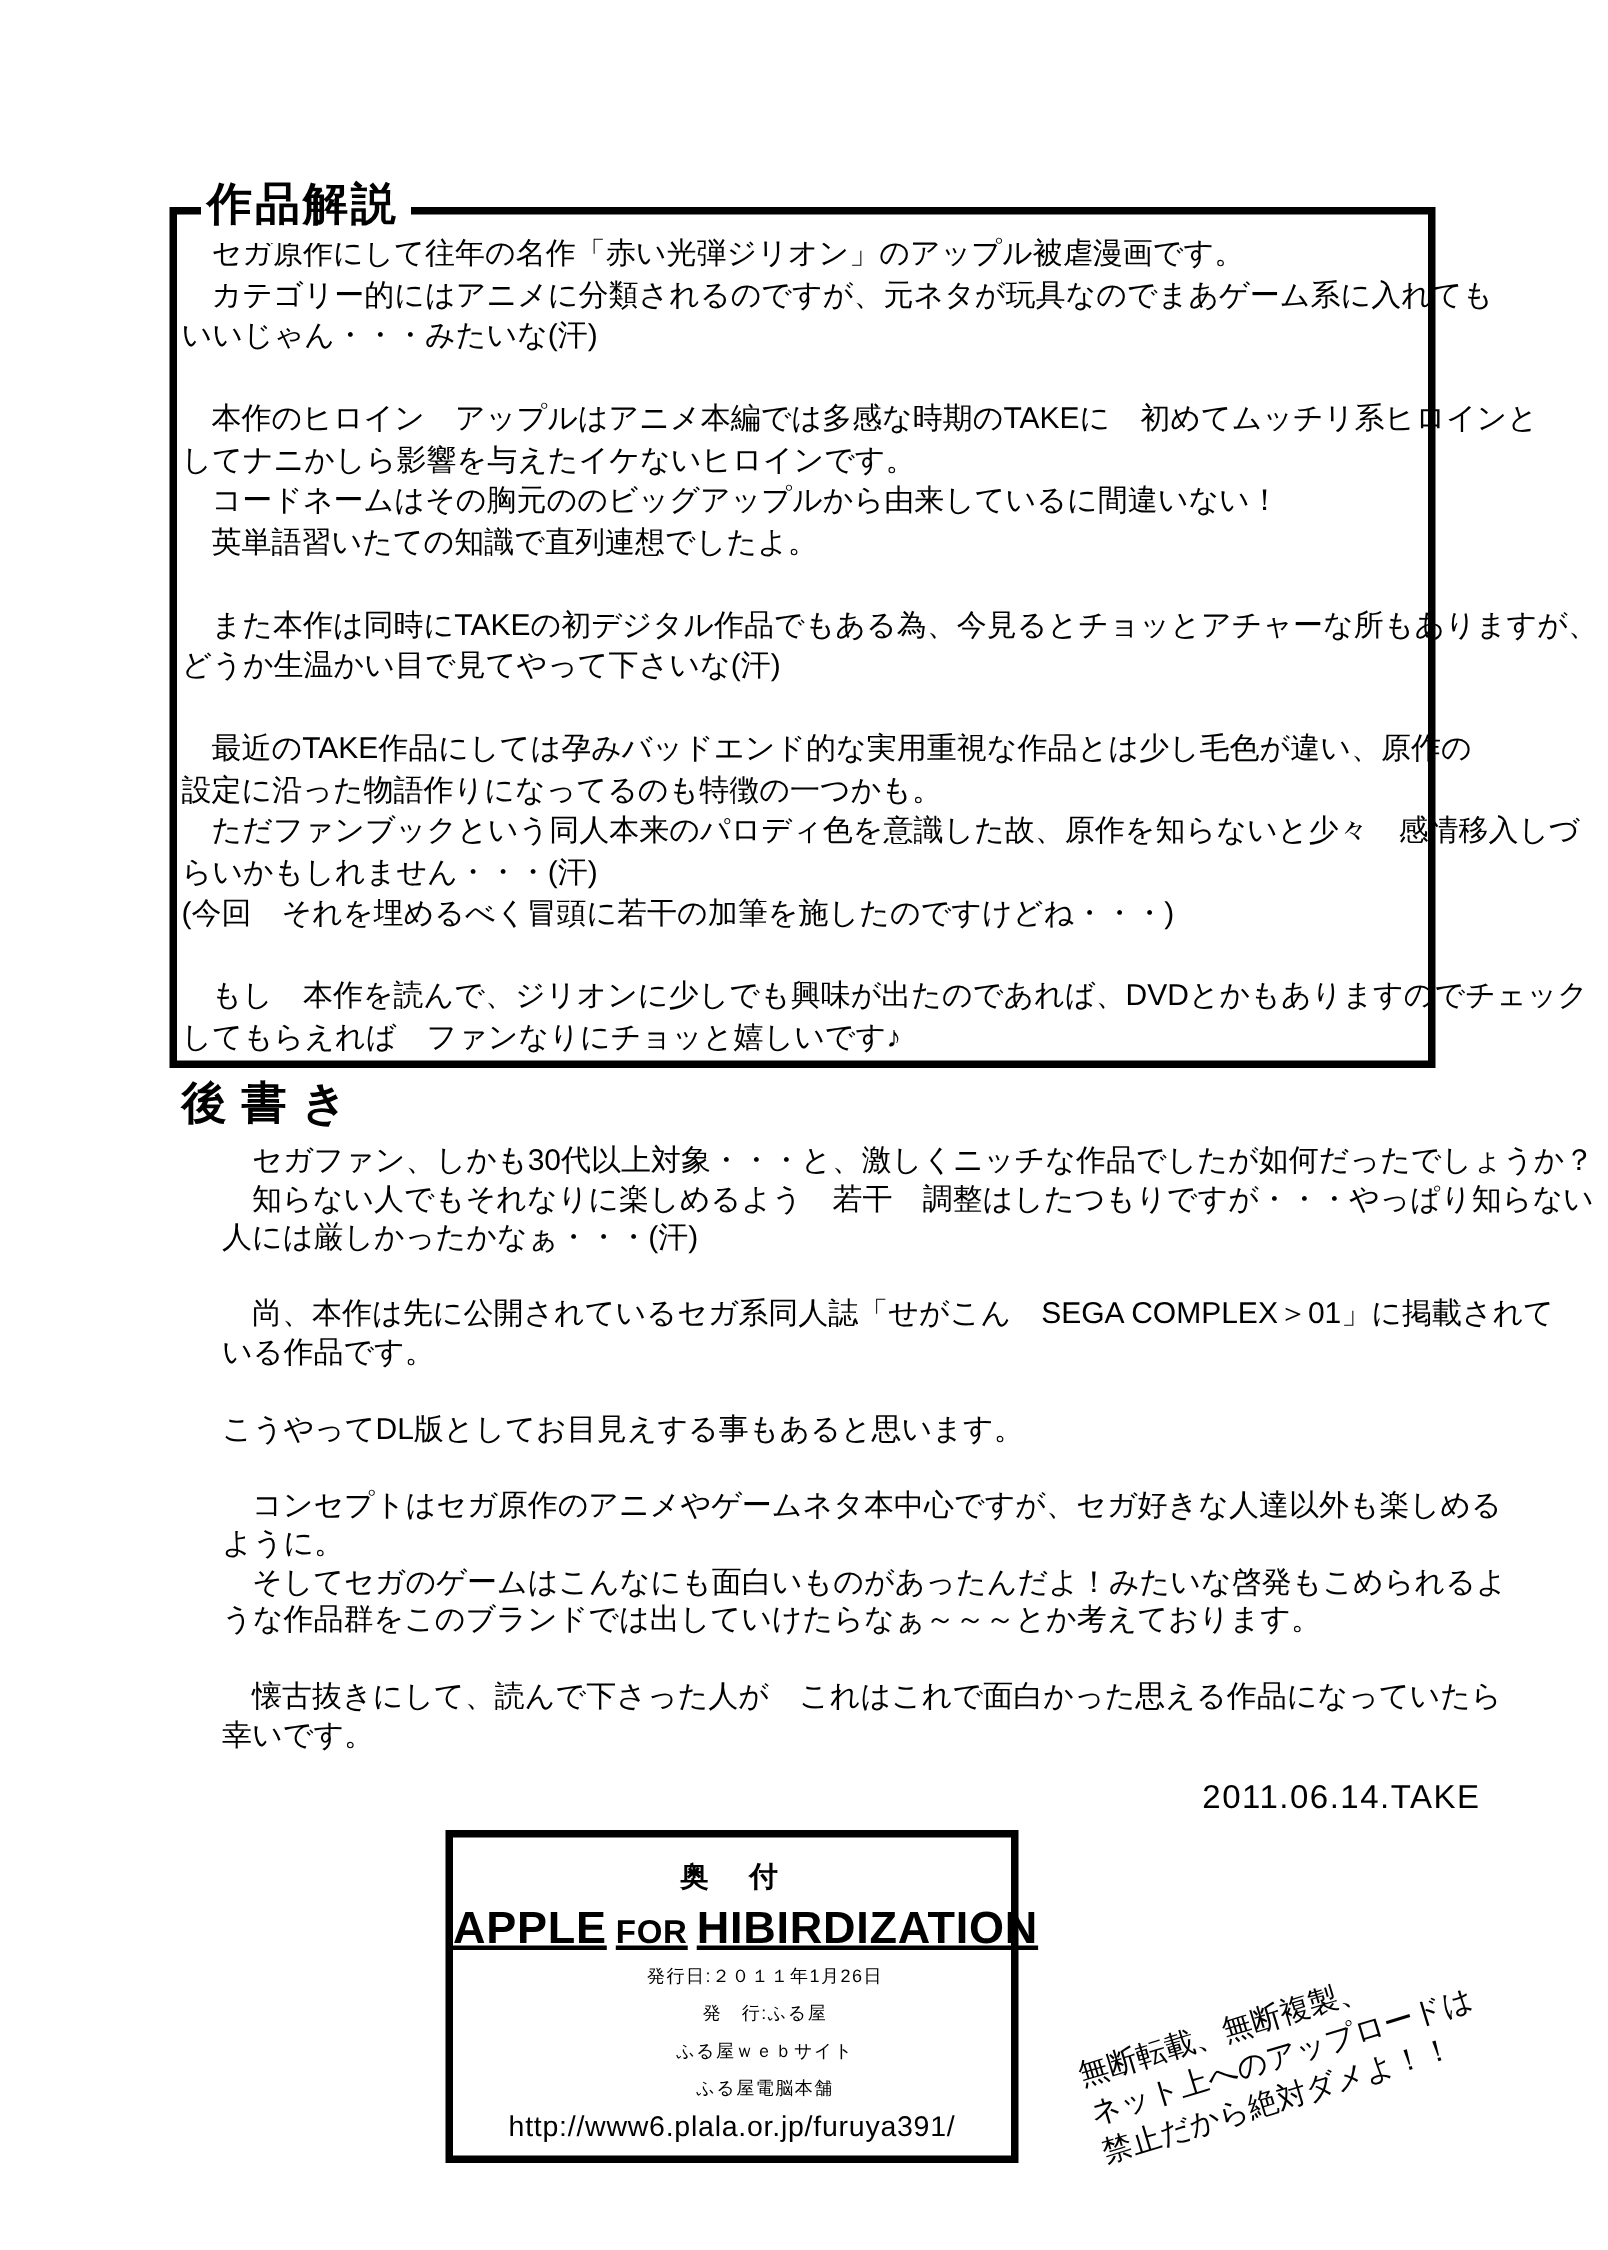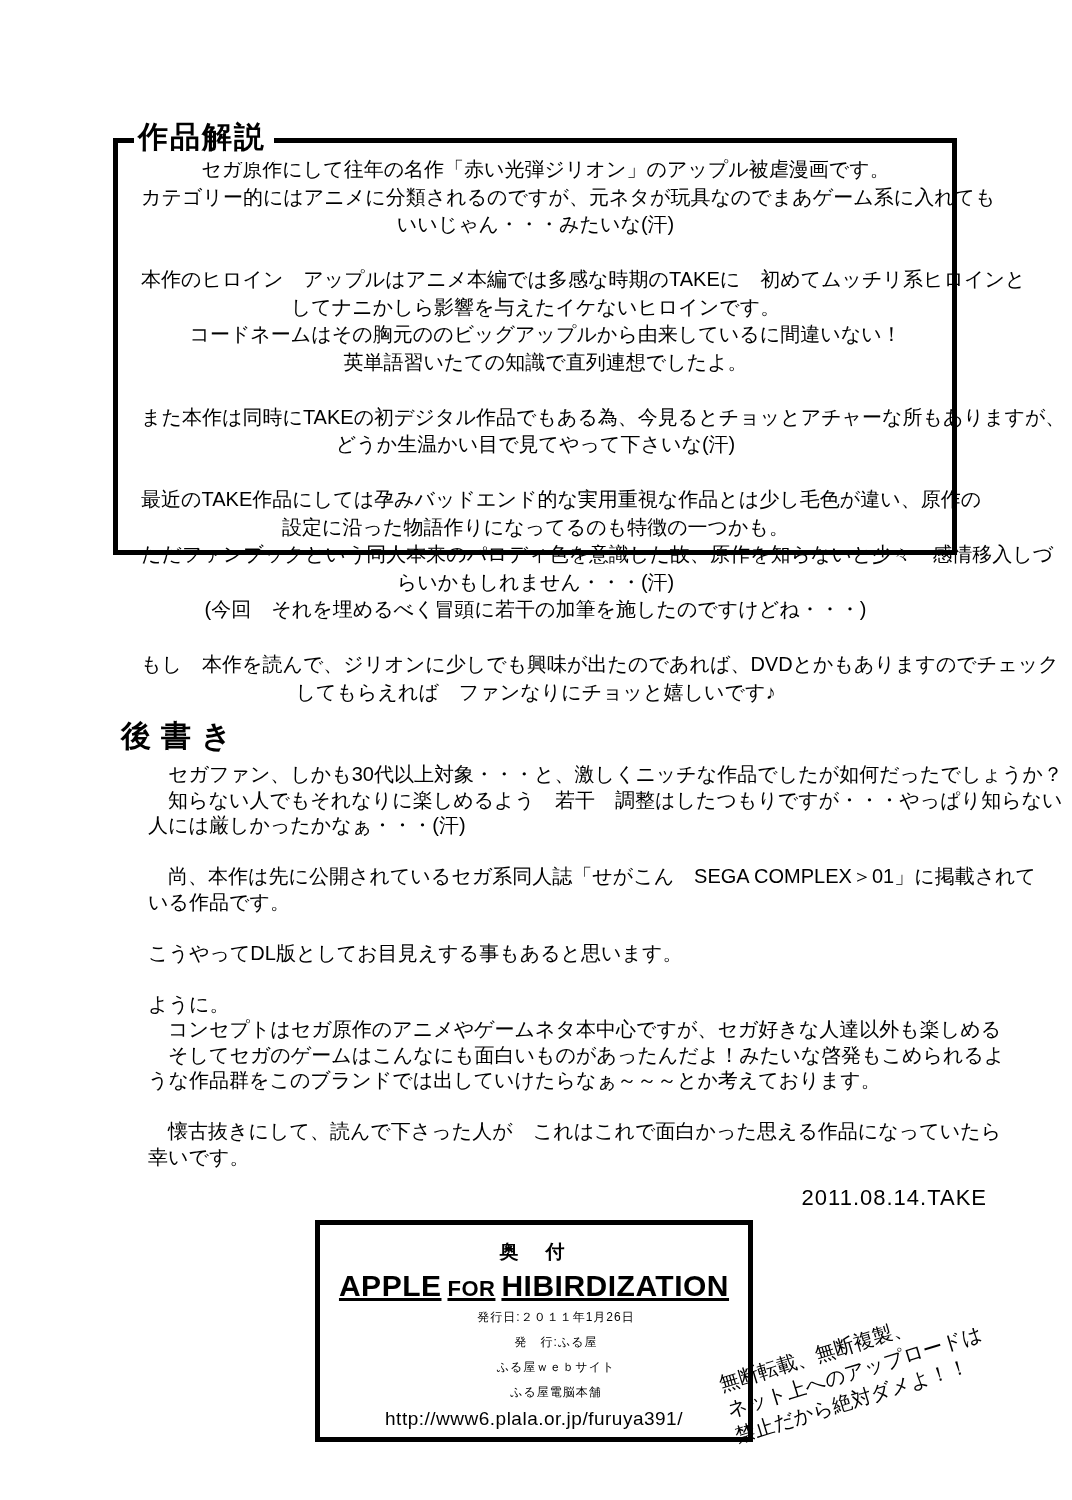--- a/index.html
+++ b/index.html
@@ -12,24 +12,23 @@
     font-family: "Liberation Sans", sans-serif;
     overflow: hidden;
     margin: 0 auto;
   }
   .tline { white-space: pre; }
 
   
   .commentary-box {
     position: absolute;
     left: 113px; top: 138px;
-    width: 844px; height: 417px;
+    width: 844px; height: 574px;
     border: 5px solid #000;
     box-sizing: border-box;
-    text-align: center;
   }
   .commentary-title {
     position: absolute;
     top: -27px; left: 16px;
     background: #ffffff;
     padding: 0 8px 4px 4px;
     font-size: 30px;
     font-weight: bold;
     letter-spacing: 2px;
     line-height: 1.4;
@@ -64,22 +63,22 @@
     position: absolute;
     top: 1185px;
     right: 85px;
     font-size: 22px;
     letter-spacing: 1px;
   }
 
   
   .colophon-box {
     position: absolute;
-    left: 315px; top: 1220px;
-    width: 438px; height: 222px;
+    left: 297px; top: 1220px;
+    width: 382px; height: 222px;
     border: 5px solid #000;
     box-sizing: border-box;
     text-align: center;
   }
   .colophon-header {
     margin-top: 16px;
     font-size: 19px;
     font-weight: bold;
     letter-spacing: 4px;
     line-height: 1.2;
@@ -143,31 +142,31 @@
     <div class="afterword-body">
         <div class="tline">　セガファン、しかも30代以上対象・・・と、激しくニッチな作品でしたが如何だったでしょうか？</div>
         <div class="tline">　知らない人でもそれなりに楽しめるよう　若干　調整はしたつもりですが・・・やっぱり知らない</div>
         <div class="tline">人には厳しかったかなぁ・・・(汗)</div>
         <div class="tline">&nbsp;</div>
         <div class="tline">　尚、本作は先に公開されているセガ系同人誌「せがこん　SEGA COMPLEX＞01」に掲載されて</div>
         <div class="tline">いる作品です。</div>
         <div class="tline">&nbsp;</div>
         <div class="tline">こうやってDL版としてお目見えする事もあると思います。</div>
         <div class="tline">&nbsp;</div>
+        <div class="tline">　コンセプトはセガ原作のアニメやゲームネタ本中心ですが、セガ好きな人達以外も楽しめる</div>
         <div class="tline">ように。</div>
-        <div class="tline">　コンセプトはセガ原作のアニメやゲームネタ本中心ですが、セガ好きな人達以外も楽しめる</div>
         <div class="tline">　そしてセガのゲームはこんなにも面白いものがあったんだよ！みたいな啓発もこめられるよ</div>
         <div class="tline">うな作品群をこのブランドでは出していけたらなぁ～～～とか考えております。</div>
         <div class="tline">&nbsp;</div>
         <div class="tline">　懐古抜きにして、読んで下さった人が　これはこれで面白かった思える作品になっていたら</div>
         <div class="tline">幸いです。</div>
       </div>
   </div>
 
-  <div class="date-signature">2011.08.14.TAKE</div>
+  <div class="date-signature">2011.06.14.TAKE</div>
 
   <div class="colophon-box">
     <div class="colophon-header">奥　付</div>
     <div class="colophon-title">
       <span>APPLE</span><span class="for-small">FOR</span><span>HIBIRDIZATION</span>
     </div>
     <div class="colophon-line">発行日:２０１１年1月26日</div>
     <div class="colophon-line">発　行:ふる屋</div>
     <div class="colophon-line">ふる屋ｗｅｂサイト</div>
     <div class="colophon-line">ふる屋電脳本舗</div>

